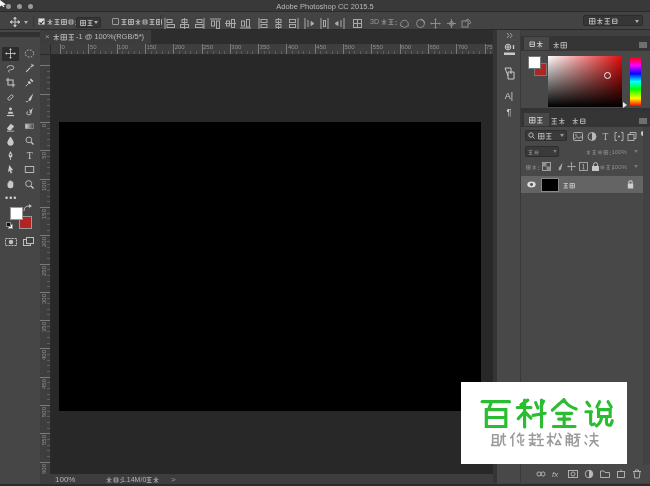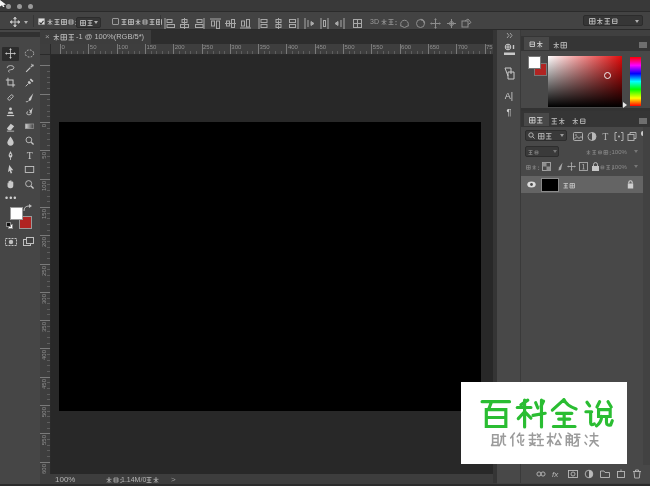--- a/index.html
+++ b/index.html
@@ -53,20 +53,21 @@
   #layerrow { position:absolute; left:0px; top:146px; width:122px; height:17px; background:#646464; }
   #lthumb { position:absolute; left:20px; top:1.5px; width:18px; height:14px; background:#000; border:1px solid #8a8a8a; }
   #wm { left:461px; top:382px; width:166px; height:82px; background:#ffffff; z-index:50; }
 </style></head>
 <body>
 
 <div id="titlebar" class="abs">
   <div class="tl" style="left:5.5px"></div>
     <div class="tl" style="left:17px"></div>
     <div class="tl" style="left:27.7px"></div>
+  <div id="title">Adobe Photoshop CC 2015.5</div>
   <svg class="abs" style="left:0;top:0;z-index:99" width="6" height="7" viewBox="0 0 6 7">
       <path d="M0 0 L6 4.5 L3.5 5 L4.5 7 L3 7 L2 5.2 L0 6.5 Z" fill="#f5f5f5"></path>
     </svg>
 </div>
 <div id="options" class="abs">
     <svg class="abs" style="left:10px;top:5px" width="10" height="10" viewBox="0 0 13 13">
       <g stroke="#c9c9c9" fill="#c9c9c9" stroke-width="1.2">
         <line x1="6.5" y1="1.5" x2="6.5" y2="11.5"></line>
         <line x1="1.5" y1="6.5" x2="11.5" y2="6.5"></line>
         <path d="M6.5 0 L4.8 2.4 L8.2 2.4 Z"></path>

